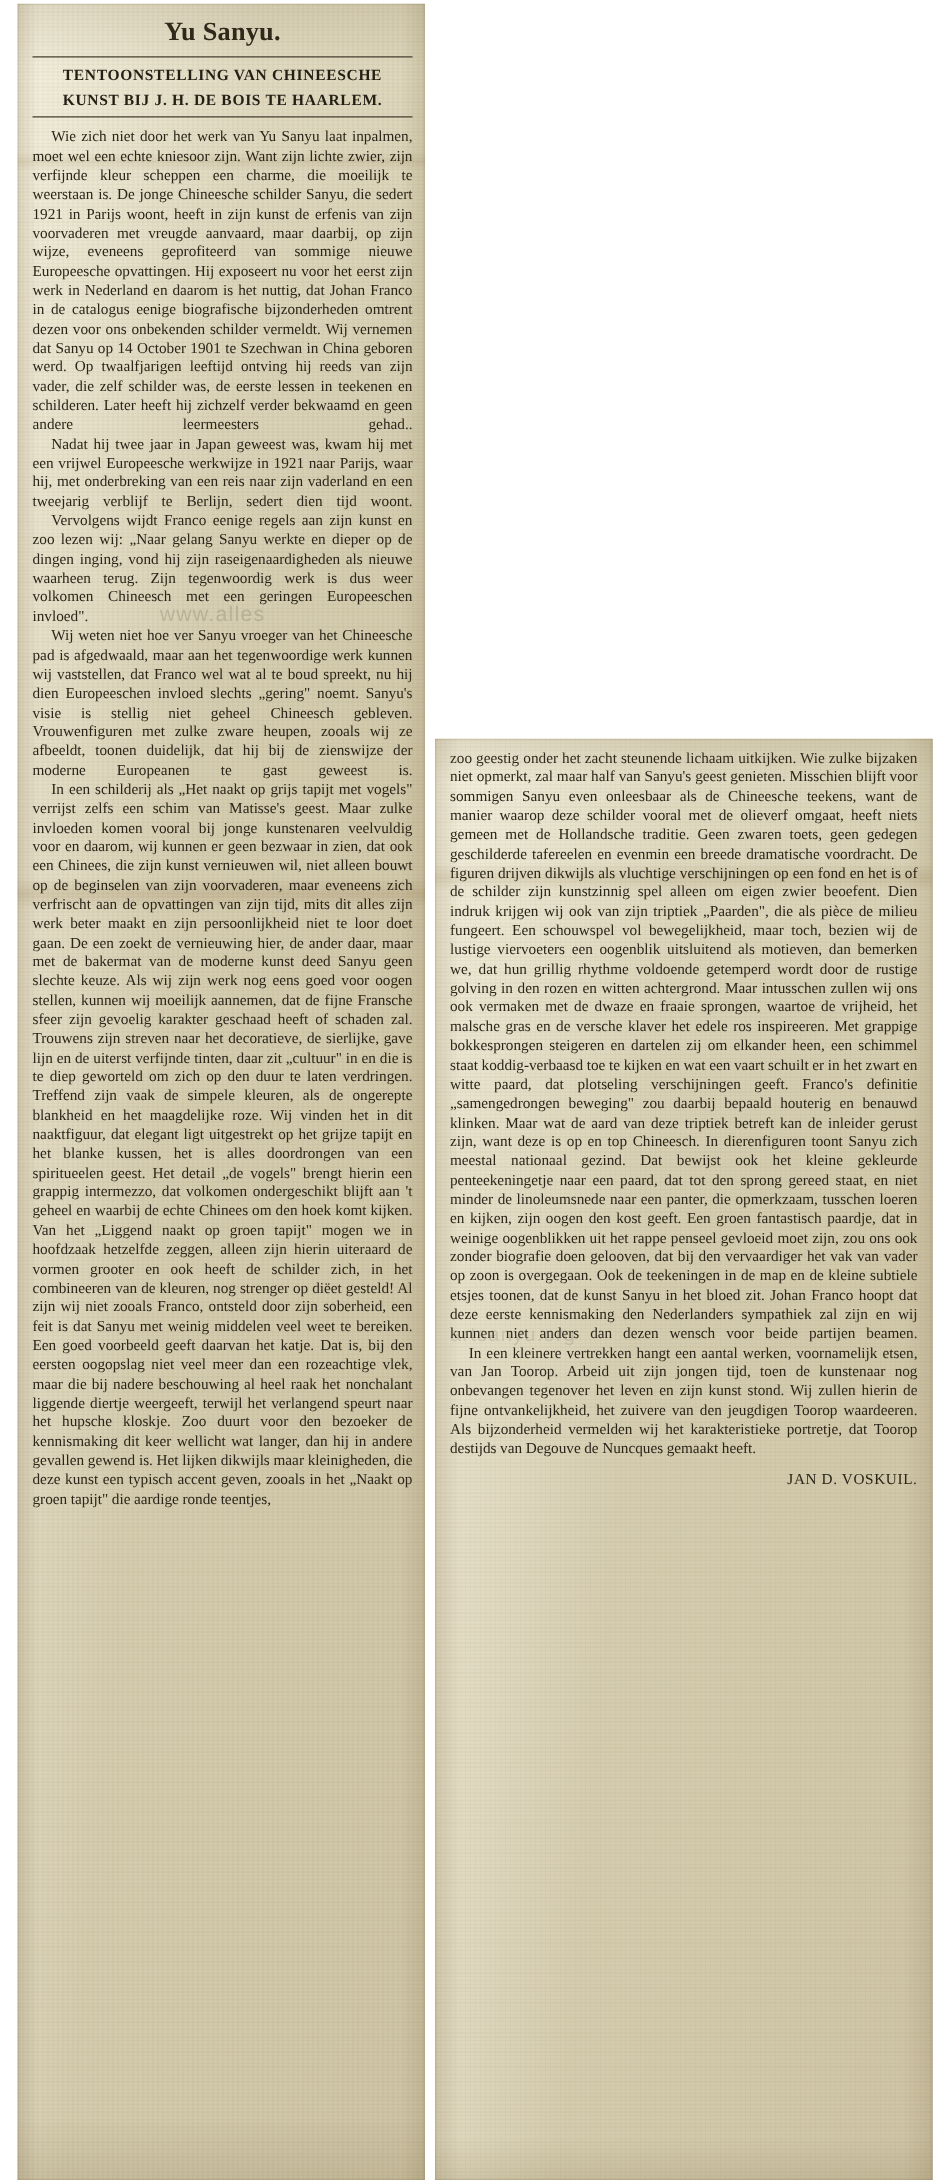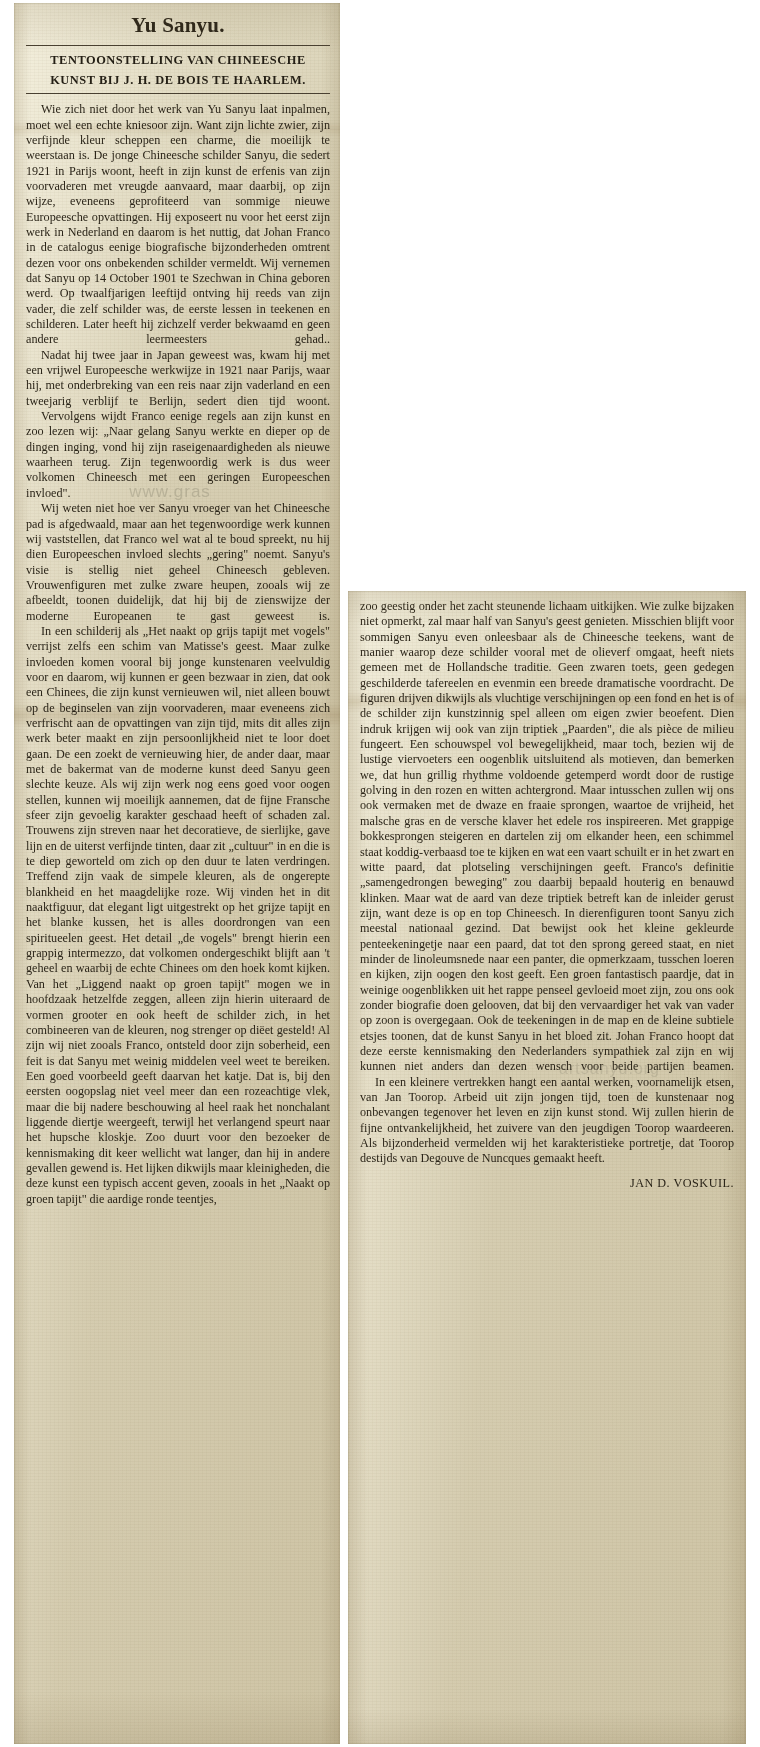--- a/index.html
+++ b/index.html
@@ -129,21 +129,21 @@
   }
   .watermark2 {
     position: absolute;
     left: 360px;
     top: 1060px;
     width: 300px;
     font-family: "Liberation Sans", sans-serif;
     font-size: 16px;
     letter-spacing: 1px;
     color: rgba(120,115,95,0.22);
-    text-align: right;
+    text-align: left;
     pointer-events: none;
     user-select: none;
   }
   
   .stain {
     position: absolute;
     pointer-events: none;
     mix-blend-mode: multiply;
   }
   #stain-1 { left: 0; top: 700px; width: 326px; height: 24px;
@@ -170,21 +170,21 @@
   <p class="body">Vervolgens wijdt Franco eenige regels aan zijn kunst en zoo lezen wij: „Naar gelang Sanyu werkte en dieper op de dingen inging, vond hij zijn raseigenaardigheden als nieuwe waarheen terug. Zijn tegenwoordig werk is dus weer volkomen Chineesch met een geringen Europeeschen invloed".</p>
   <p class="body">Wij weten niet hoe ver Sanyu vroeger van het Chineesche pad is afgedwaald, maar aan het tegenwoordige werk kunnen wij vaststellen, dat Franco wel wat al te boud spreekt, nu hij dien Europeeschen invloed slechts „gering" noemt. Sanyu's visie is stellig niet geheel Chineesch gebleven. Vrouwenfiguren met zulke zware heupen, zooals wij ze afbeeldt, toonen duidelijk, dat hij bij de zienswijze der moderne Europeanen te gast geweest is.</p>
   <p class="body last">In een schilderij als „Het naakt op grijs tapijt met vogels" verrijst zelfs een schim van Matisse's geest. Maar zulke invloeden komen vooral bij jonge kunstenaren veelvuldig voor en daarom, wij kunnen er geen bezwaar in zien, dat ook een Chinees, die zijn kunst vernieuwen wil, niet alleen bouwt op de beginselen van zijn voorvaderen, maar eveneens zich verfrischt aan de opvattingen van zijn tijd, mits dit alles zijn werk beter maakt en zijn persoonlijkheid niet te loor doet gaan. De een zoekt de vernieuwing hier, de ander daar, maar met de bakermat van de moderne kunst deed Sanyu geen slechte keuze. Als wij zijn werk nog eens goed voor oogen stellen, kunnen wij moeilijk aannemen, dat de fijne Fransche sfeer zijn gevoelig karakter geschaad heeft of schaden zal. Trouwens zijn streven naar het decoratieve, de sierlijke, gave lijn en de uiterst verfijnde tinten, daar zit „cultuur" in en die is te diep geworteld om zich op den duur te laten verdringen. Treffend zijn vaak de simpele kleuren, als de ongerepte blankheid en het maagdelijke roze. Wij vinden het in dit naaktfiguur, dat elegant ligt uitgestrekt op het grijze tapijt en het blanke kussen, het is alles doordrongen van een spiritueelen geest. Het detail „de vogels" brengt hierin een grappig intermezzo, dat volkomen ondergeschikt blijft aan 't geheel en waarbij de echte Chinees om den hoek komt kijken. Van het „Liggend naakt op groen tapijt" mogen we in hoofdzaak hetzelfde zeggen, alleen zijn hierin uiteraard de vormen grooter en ook heeft de schilder zich, in het combineeren van de kleuren, nog strenger op diëet gesteld! Al zijn wij niet zooals Franco, ontsteld door zijn soberheid, een feit is dat Sanyu met weinig middelen veel weet te bereiken. Een goed voorbeeld geeft daarvan het katje. Dat is, bij den eersten oogopslag niet veel meer dan een rozeachtige vlek, maar die bij nadere beschouwing al heel raak het nonchalant liggende diertje weergeeft, terwijl het verlangend speurt naar het hupsche kloskje. Zoo duurt voor den bezoeker de kennismaking dit keer wellicht wat langer, dan hij in andere gevallen gewend is. Het lijken dikwijls maar kleinigheden, die deze kunst een typisch accent geven, zooals in het „Naakt op groen tapijt" die aardige ronde teentjes,</p>
 
   <div class="stain" id="stain-2"></div>
   <div class="stain" id="stain-1"></div>
   <div class="paper-grain"></div>
   <div class="edge-shade"></div>
 </div>
 
-<div class="watermark">www.gras</div>
+<div class="watermark">www.alles</div>
 
 <div class="clip" id="col-right">
 
   <p class="body" style="text-indent:0">zoo geestig onder het zacht steunende lichaam uitkijken. Wie zulke bijzaken niet opmerkt, zal maar half van Sanyu's geest genieten. Misschien blijft voor sommigen Sanyu even onleesbaar als de Chineesche teekens, want de manier waarop deze schilder vooral met de olieverf omgaat, heeft niets gemeen met de Hollandsche traditie. Geen zwaren toets, geen gedegen geschilderde tafereelen en evenmin een breede dramatische voordracht. De figuren drijven dikwijls als vluchtige verschijningen op een fond en het is of de schilder zijn kunstzinnig spel alleen om eigen zwier beoefent. Dien indruk krijgen wij ook van zijn triptiek „Paarden", die als pièce de milieu fungeert. Een schouwspel vol bewegelijkheid, maar toch, bezien wij de lustige viervoeters een oogenblik uitsluitend als motieven, dan bemerken we, dat hun grillig rhythme voldoende getemperd wordt door de rustige golving in den rozen en witten achtergrond. Maar intusschen zullen wij ons ook vermaken met de dwaze en fraaie sprongen, waartoe de vrijheid, het malsche gras en de versche klaver het edele ros inspireeren. Met grappige bokkesprongen steigeren en dartelen zij om elkander heen, een schimmel staat koddig-verbaasd toe te kijken en wat een vaart schuilt er in het zwart en witte paard, dat plotseling verschijningen geeft. Franco's definitie „samengedrongen beweging" zou daarbij bepaald houterig en benauwd klinken. Maar wat de aard van deze triptiek betreft kan de inleider gerust zijn, want deze is op en top Chineesch. In dierenfiguren toont Sanyu zich meestal nationaal gezind. Dat bewijst ook het kleine gekleurde penteekeningetje naar een paard, dat tot den sprong gereed staat, en niet minder de linoleumsnede naar een panter, die opmerkzaam, tusschen loeren en kijken, zijn oogen den kost geeft. Een groen fantastisch paardje, dat in weinige oogenblikken uit het rappe penseel gevloeid moet zijn, zou ons ook zonder biografie doen gelooven, dat bij den vervaardiger het vak van vader op zoon is overgegaan. Ook de teekeningen in de map en de kleine subtiele etsjes toonen, dat de kunst Sanyu in het bloed zit. Johan Franco hoopt dat deze eerste kennismaking den Nederlanders sympathiek zal zijn en wij kunnen niet anders dan dezen wensch voor beide partijen beamen.</p>
   <p class="body last">In een kleinere vertrekken hangt een aantal werken, voornamelijk etsen, van Jan Toorop. Arbeid uit zijn jongen tijd, toen de kunstenaar nog onbevangen tegenover het leven en zijn kunst stond. Wij zullen hierin de fijne ontvankelijkheid, het zuivere van den jeugdigen Toorop waardeeren. Als bijzonderheid vermelden wij het karakteristieke portretje, dat Toorop destijds van Degouve de Nuncques gemaakt heeft.</p>
 
   <div class="signature">JAN D. VOSKUIL.</div>
 
   <div class="stain" id="stain-3"></div>
   <div class="paper-grain"></div>

